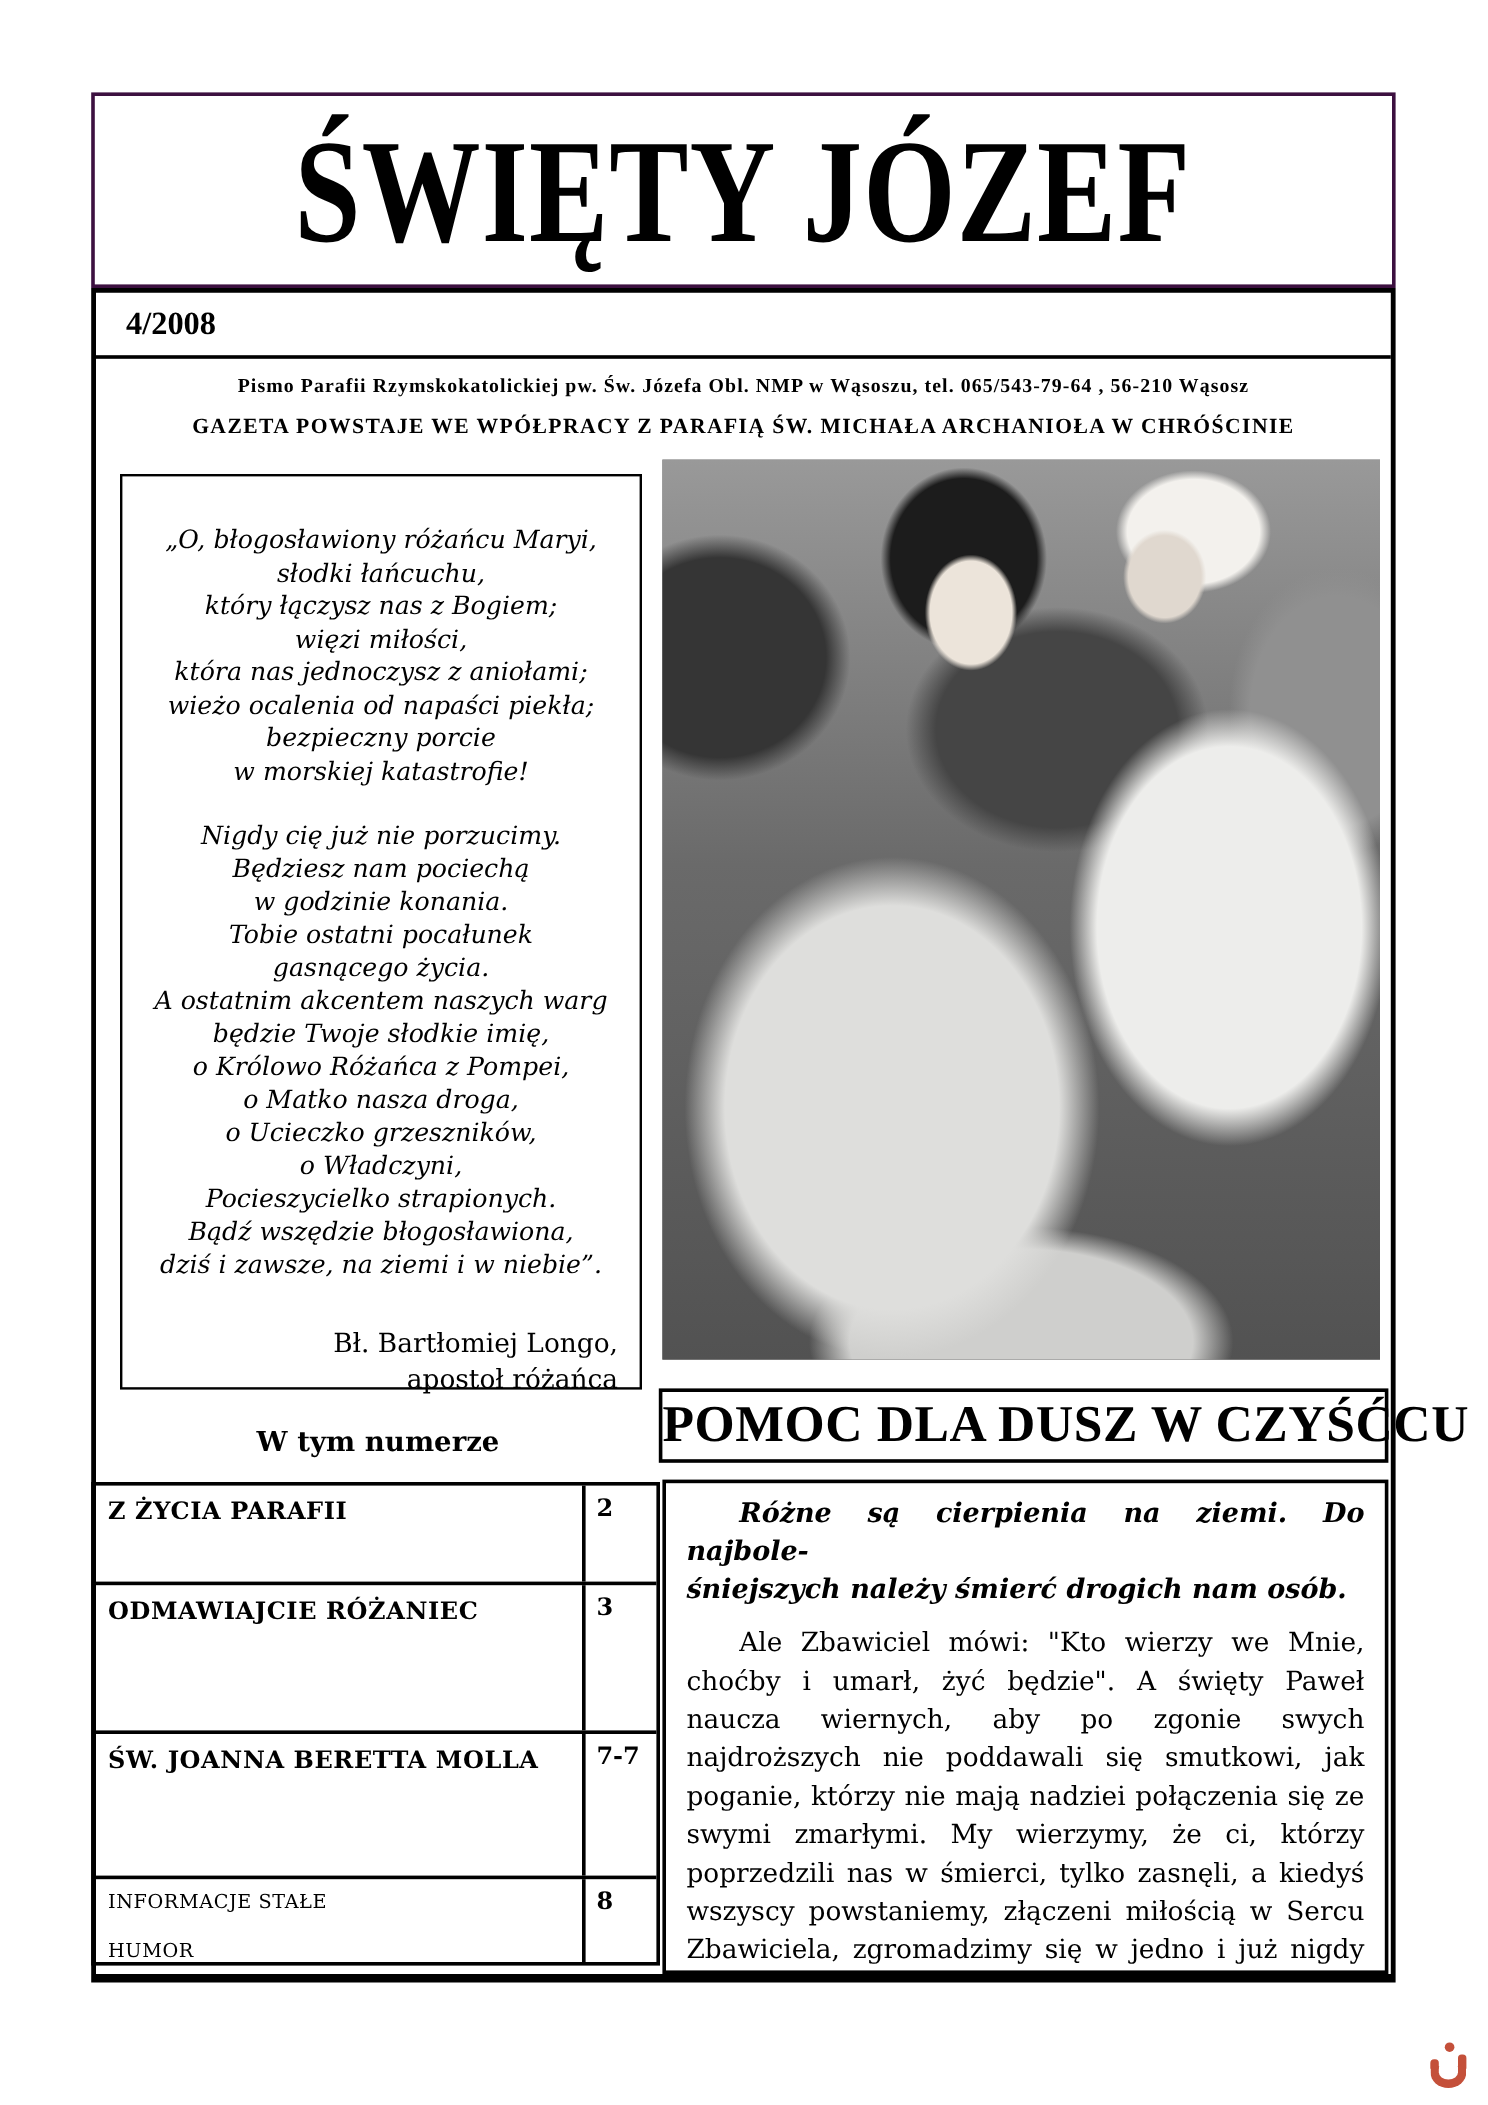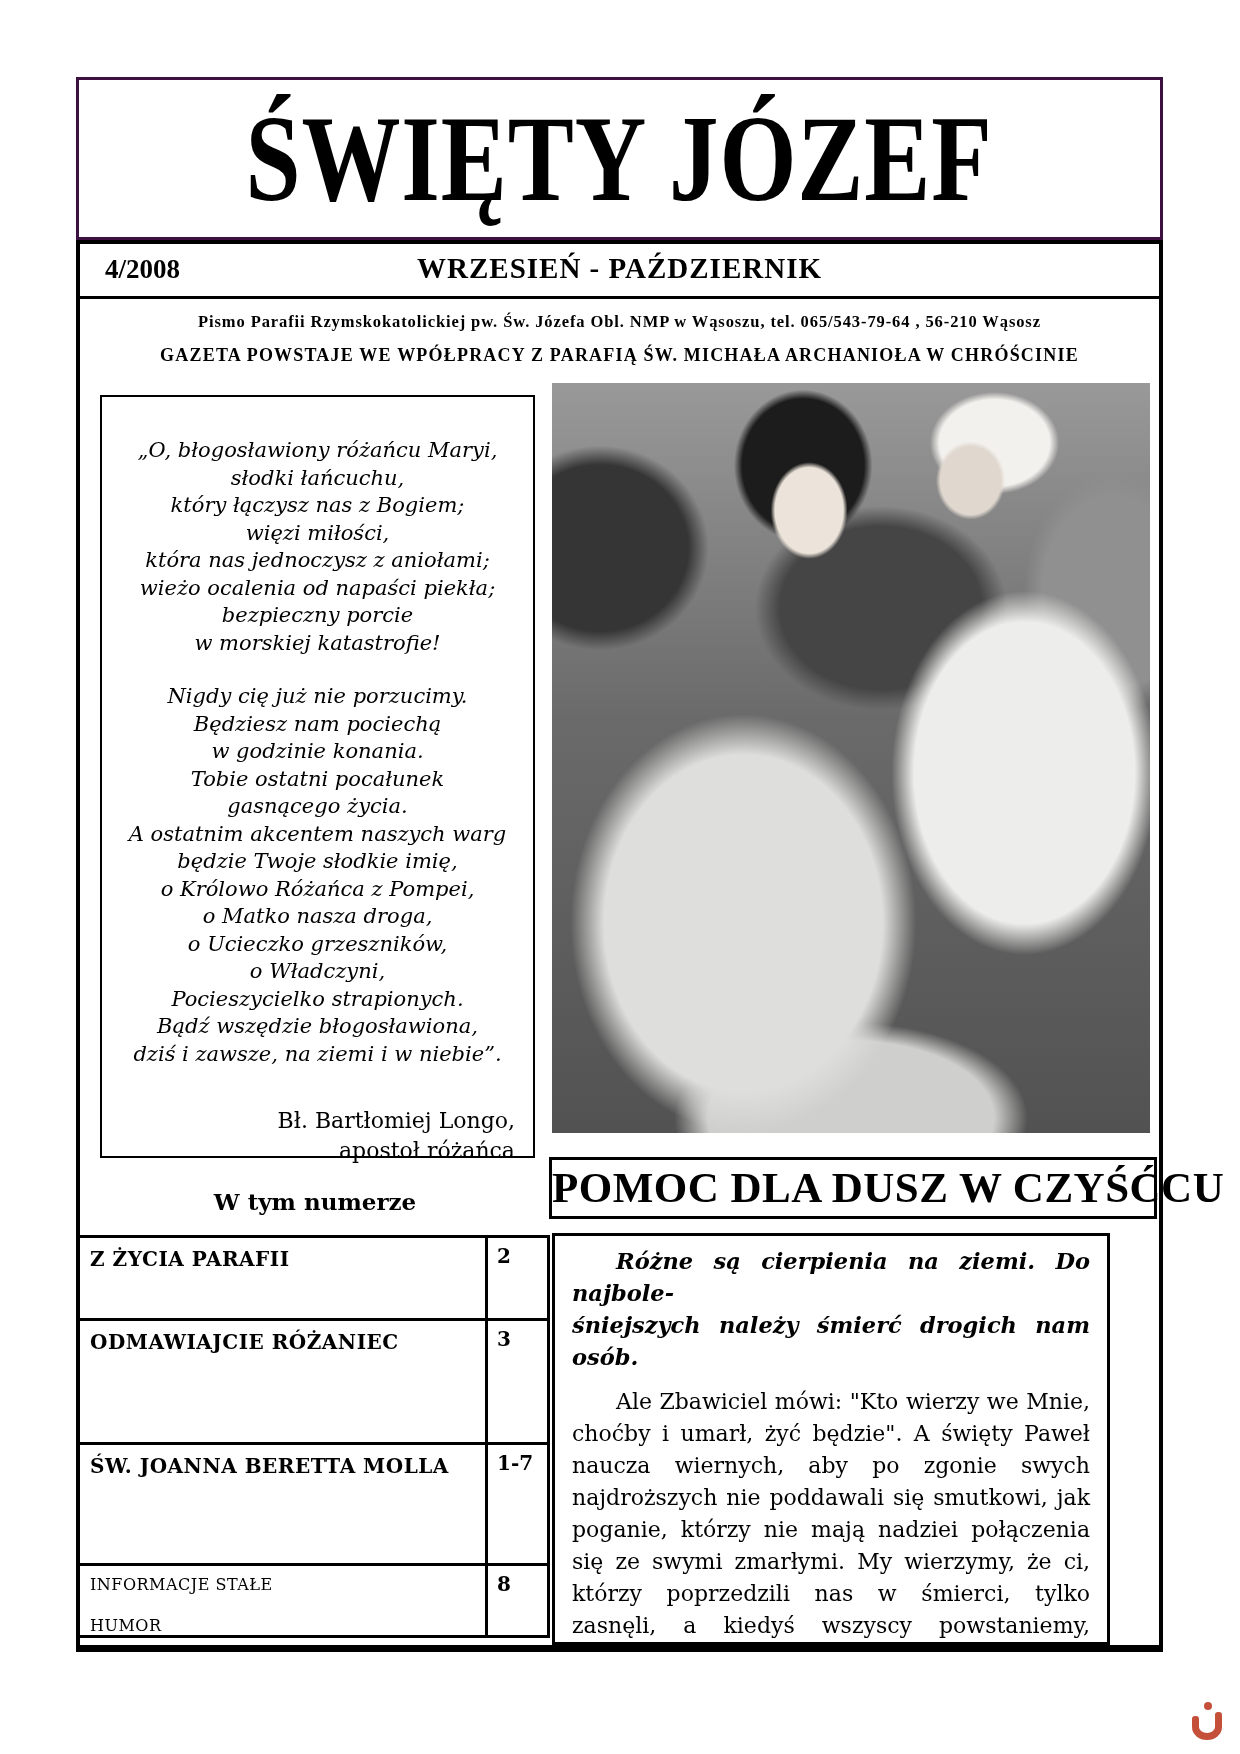--- a/index.html
+++ b/index.html
@@ -72,21 +72,21 @@
            radial-gradient(ellipse 260px 140px at 50% 98%, #cfcfcd 0 55%, rgba(0,0,0,0) 68%),
            linear-gradient(180deg, #999 0%, #6a6a6a 45%, #525252 100%);}
 
   
   .headline-box{position:absolute;left:469px;top:913px;width:608px;height:62px;
                 border:3px solid #000;box-sizing:border-box;text-align:center;}
   .headline-box h2{margin:0;font-family:"Liberation Serif",serif;font-weight:bold;
                    font-size:43px;line-height:55px;letter-spacing:0.5px;white-space:nowrap;text-align:right;}
 
   
-  .article-box{position:absolute;left:472px;top:989px;width:558px;height:412px;
+  .article-box{position:absolute;left:472px;top:989px;width:605px;height:412px;
                border:3px solid #000;box-sizing:border-box;padding:9px 17px 0 17px;
                overflow:hidden;}
   .lead{font-weight:bold;font-style:italic;font-size:22.5px;line-height:32px;
         white-space:pre-line;text-indent:44px;text-align:justify;margin:0;}
   .body-p{font-size:22px;line-height:32px;text-align:justify;text-indent:44px;
           margin:13px 0 0 0;}
 
   
   .noon{position:absolute;left:1192px;top:1700px;width:42px;height:42px;}
   .noon .bowl{position:absolute;left:0;bottom:2px;width:30px;height:22px;
@@ -102,21 +102,20 @@
 <div class="page">
 
   <div class="title-box">
     <h1>ŚWIĘTY JÓZEF</h1>
   </div>
 
   <div class="frame">
 
     <div class="issue-row">
       <div class="issue-no">4/2008</div>
-      <div class="period">WRZESIEŃ - PAŹDZIERNIK</div>
     </div>
 
     <div class="masthead-info">
       <div class="pub-line">Pismo Parafii Rzymskokatolickiej pw. Św. Józefa Obl. NMP  w Wąsoszu, tel. 065/543-79-64 ,  56-210 Wąsosz</div>
       <div class="coop-line">GAZETA POWSTAJE WE WPÓŁPRACY Z PARAFIĄ ŚW. MICHAŁA ARCHANIOŁA W CHRÓŚCINIE</div>
     </div>
 
     <div class="poem-box">
       <p class="poem stanza1">„O, błogosławiony różańcu Maryi,
 słodki łańcuchu,
@@ -156,21 +155,21 @@
       <div class="toc-row toc-r2">
         <div class="toc-label-cell">
           <div class="toc-label">ODMAWIAJCIE RÓŻANIEC</div>
         </div>
         <div class="toc-page-cell">3</div>
       </div>
       <div class="toc-row toc-r3">
         <div class="toc-label-cell">
           <div class="toc-label">ŚW.  JOANNA BERETTA MOLLA</div>
         </div>
-        <div class="toc-page-cell">1-7</div>
+        <div class="toc-page-cell">7-7</div>
       </div>
       <div class="toc-row toc-r4">
         <div class="toc-label-cell">
           <div class="toc-label-sm">INFORMACJE STAŁE</div>
           <div class="toc-label-sm2">HUMOR</div>
         </div>
         <div class="toc-page-cell">8</div>
       </div>
     </div>
 

